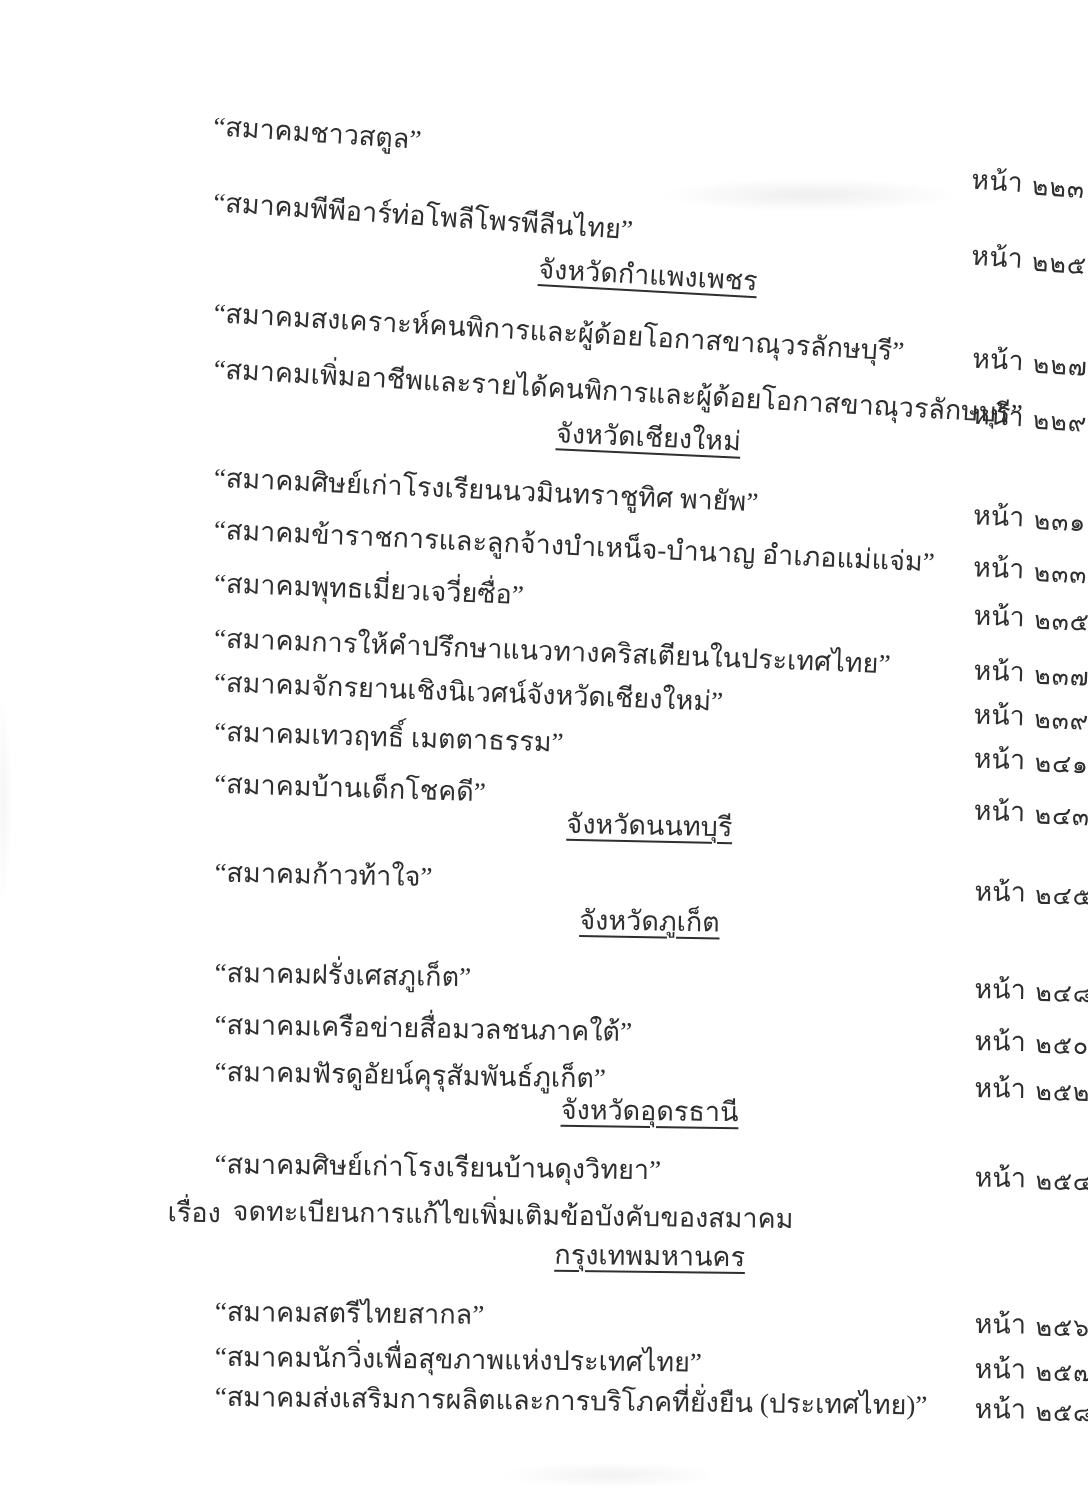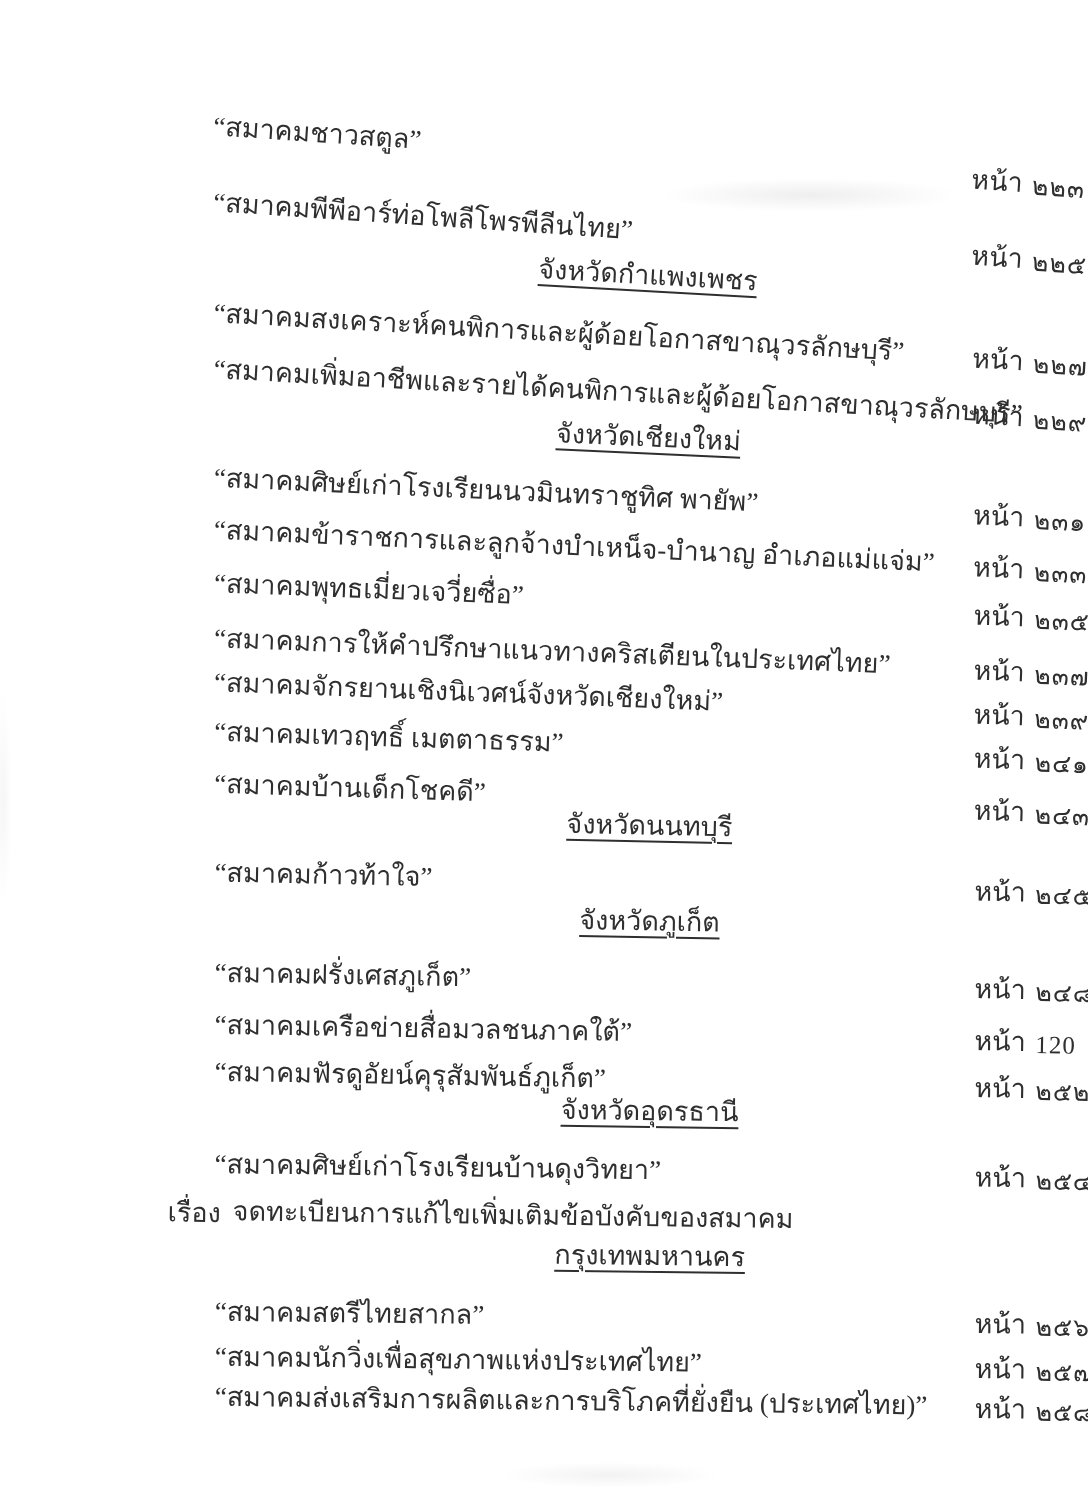--- a/index.html
+++ b/index.html
@@ -144,21 +144,21 @@
 
   <div class="row" style="top:951px;--r:1.0deg">
     <span class="nm">“สมาคมฝรั่งเศสภูเก็ต”</span>
     <span class="pw">หน้า</span>
     <span class="pn">๒๔๘</span>
   </div>
 
   <div class="row" style="top:1003px;--r:1.0deg">
     <span class="nm">“สมาคมเครือข่ายสื่อมวลชนภาคใต้”</span>
     <span class="pw">หน้า</span>
-    <span class="pn">120</span>
+    <span class="pn">๒๕๐</span>
   </div>
 
   <div class="row" style="top:1050px;--r:1.0deg">
     <span class="nm">“สมาคมฟัรดูอัยน์คุรุสัมพันธ์ภูเก็ต”</span>
     <span class="pw">หน้า</span>
     <span class="pn">๒๕๒</span>
   </div>
 
   <div class="row hdr" style="top:1084px;--r:0.8deg">
     <span class="hdr-inner"><span class="sec">จังหวัดอุดรธานี</span></span>

